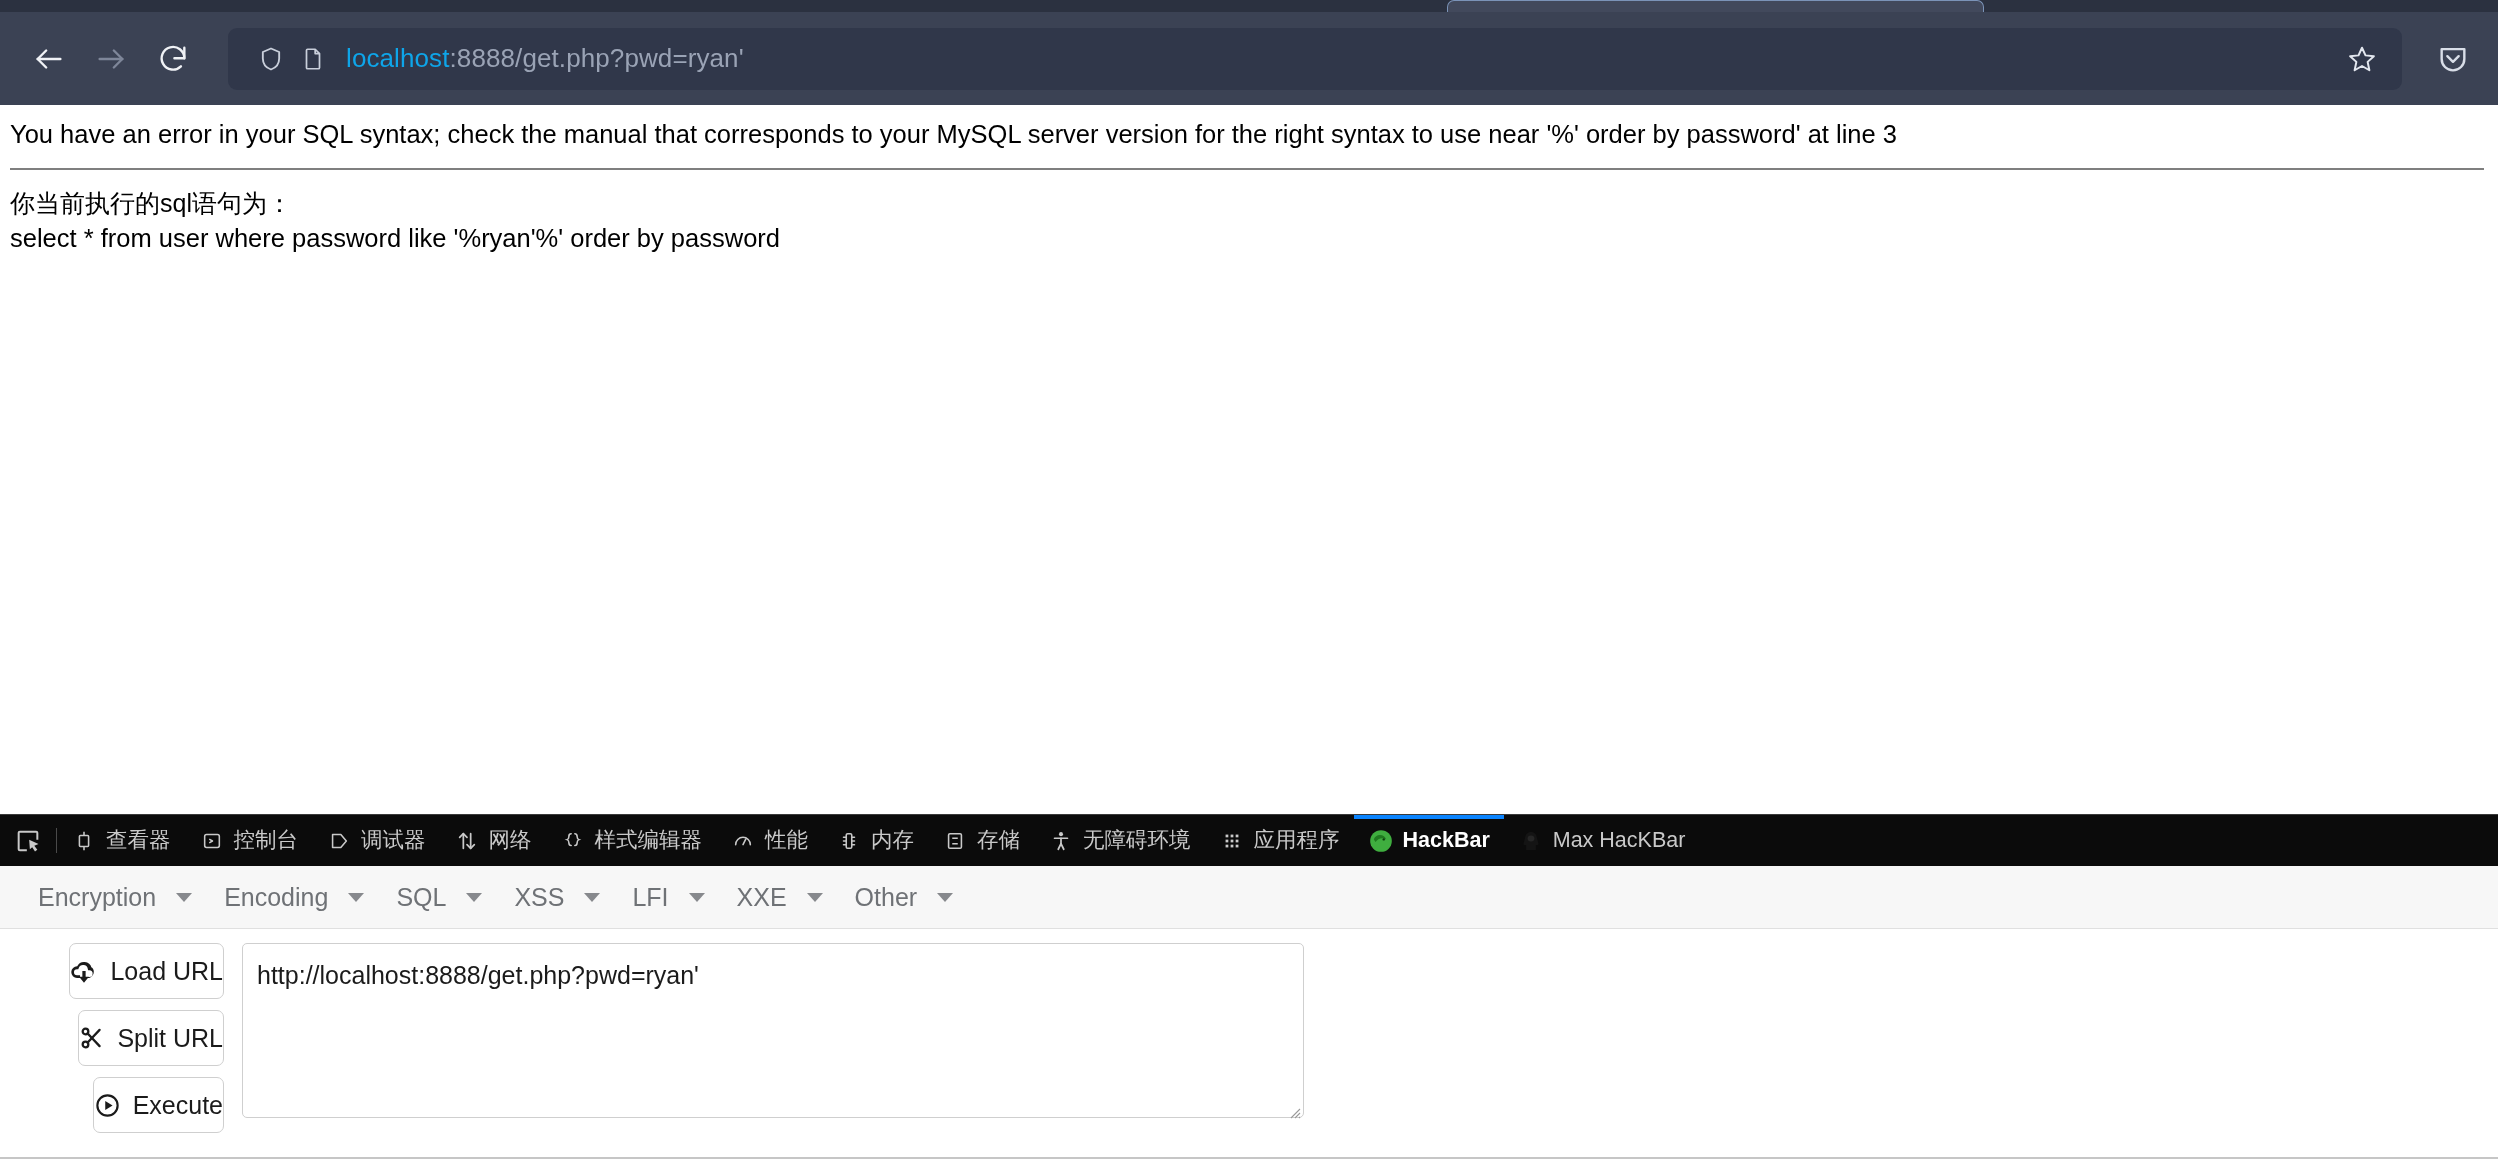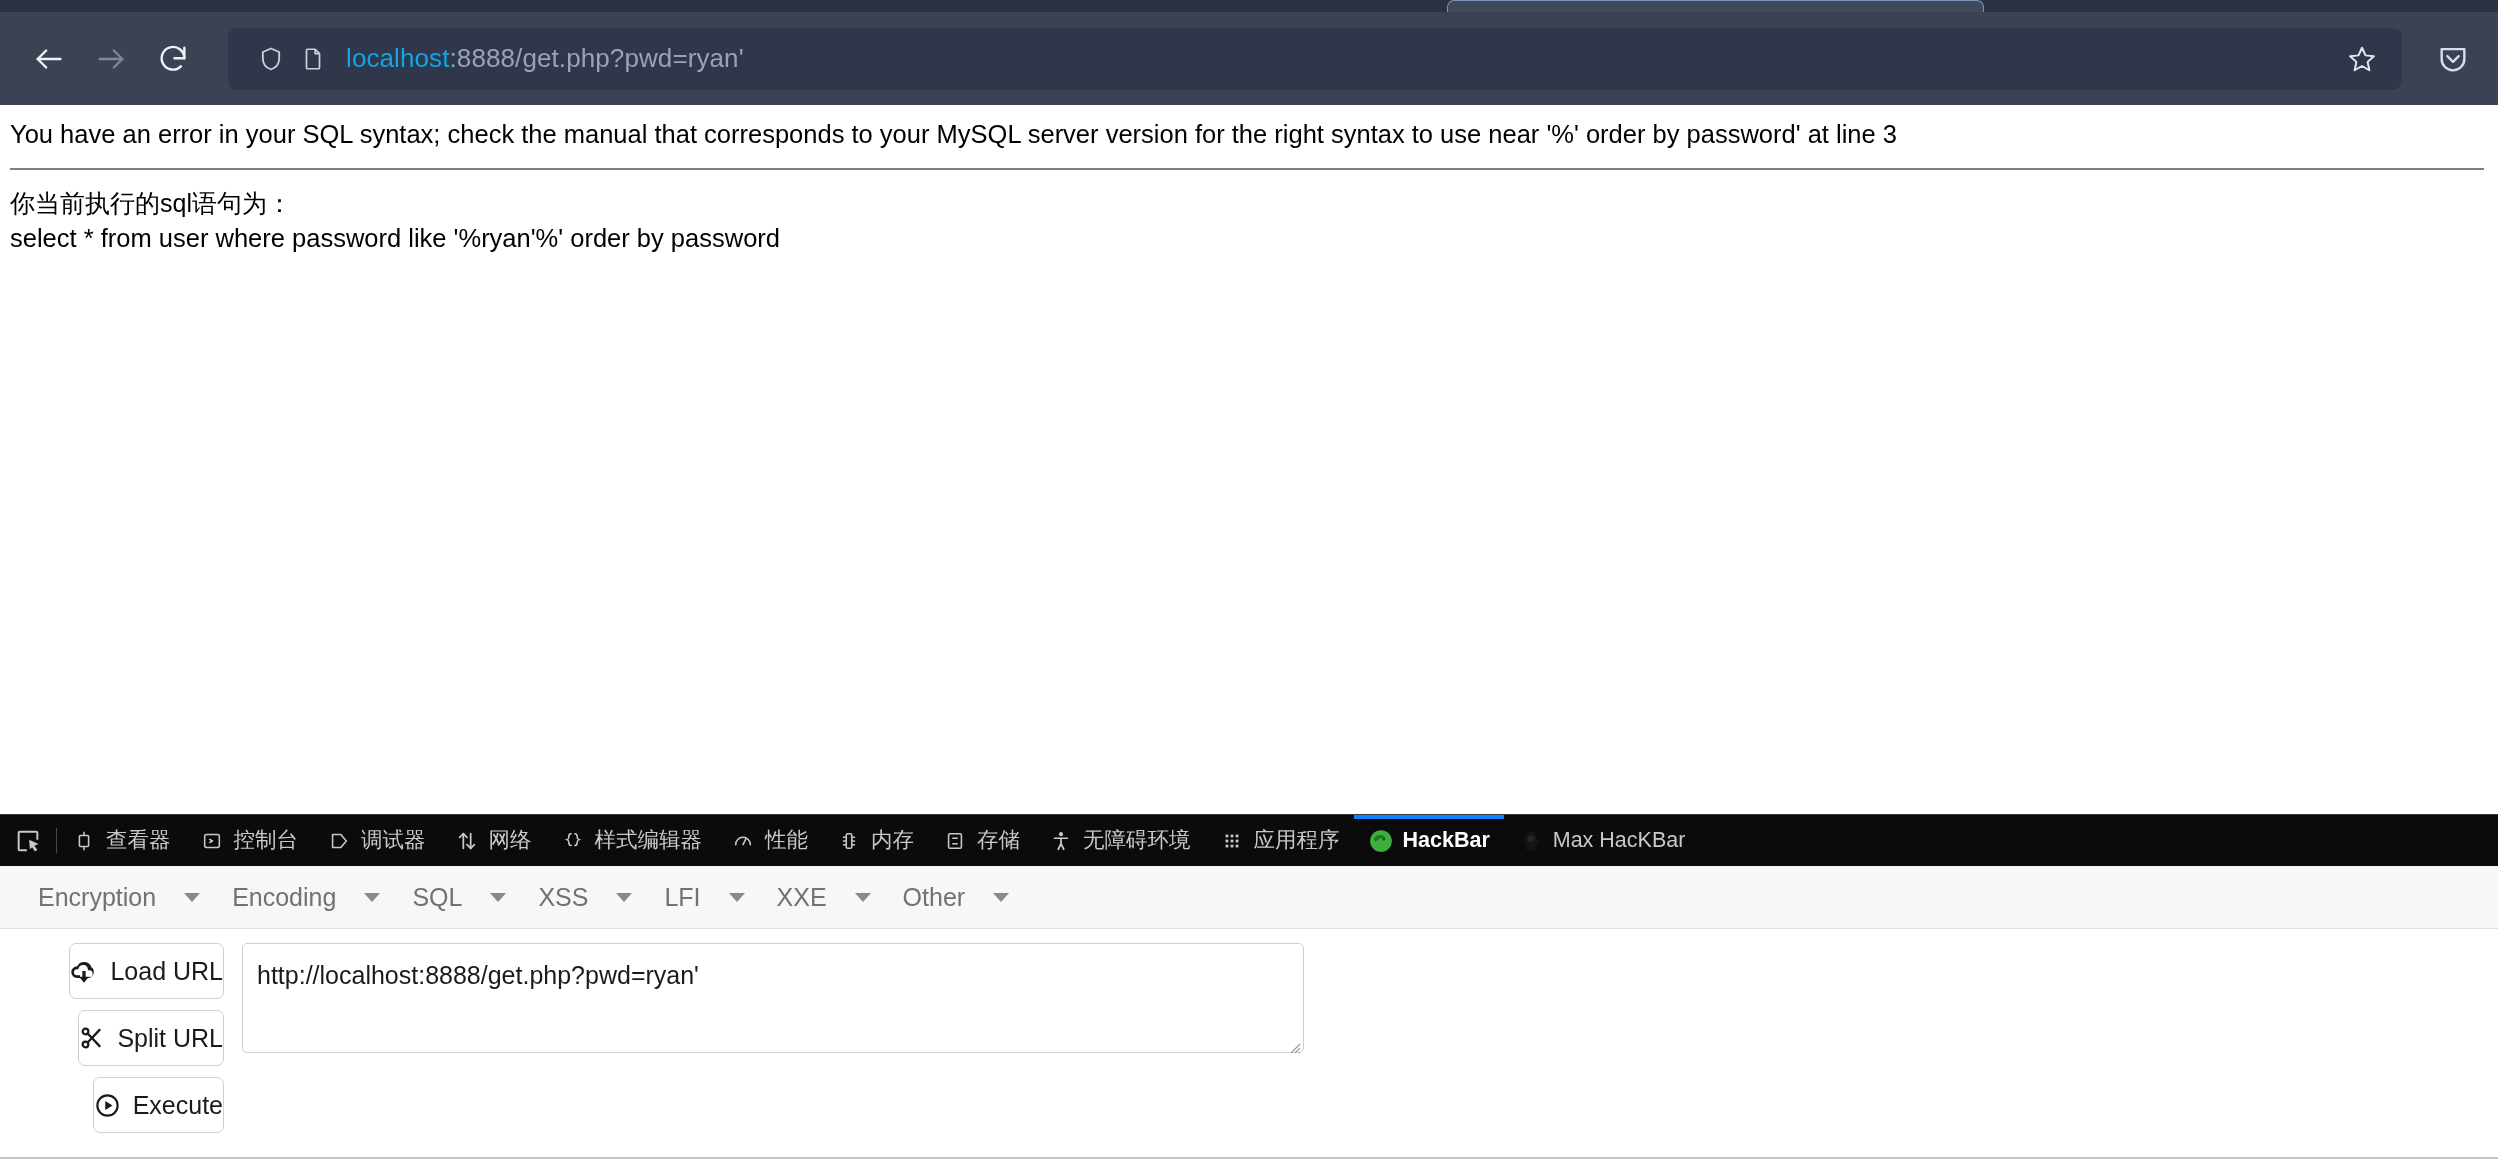--- a/index.html
+++ b/index.html
@@ -161,21 +161,21 @@
     background: #f7f7f7;
     border-bottom: 1px solid #e0e0e0;
     height: 63px;
     display: flex;
     align-items: center;
     padding-left: 22px;
   }
   .hb-menu {
     display: flex;
     align-items: center;
-    gap: 28px;
+    gap: 20px;
     padding: 0 16px;
     color: #6f7276;
     font-size: 25px;
     white-space: nowrap;
   }
   .caret {
     width: 0; height: 0;
     border-left: 8px solid transparent;
     border-right: 8px solid transparent;
     border-top: 9px solid #87898d;
@@ -205,21 +205,21 @@
     justify-content: center;
     gap: 12px;
     font-size: 25px;
     color: #1b1b1b;
   }
   .hb-btn .bico { display: flex; align-items: center; }
 
   .hb-url-area { flex: none; width: 1062px; }
   .hb-textarea {
     width: 100%;
-    height: 110px;
+    height: 175px;
     border: 1px solid #cfcfcf;
     border-radius: 5px;
     background: #ffffff;
     font-family: "Liberation Sans", sans-serif;
     font-size: 25px;
     color: #1b1b1b;
     padding: 16px 14px;
     resize: none;
     outline: none;
     line-height: 1.25;

